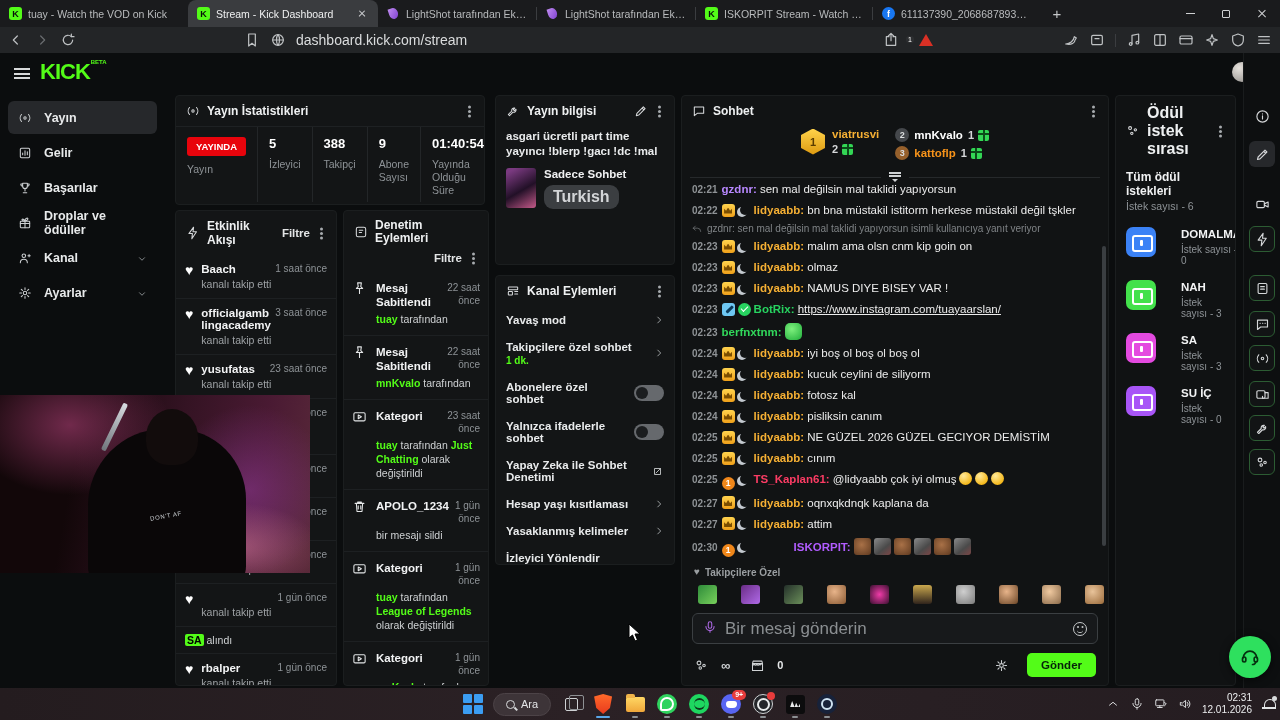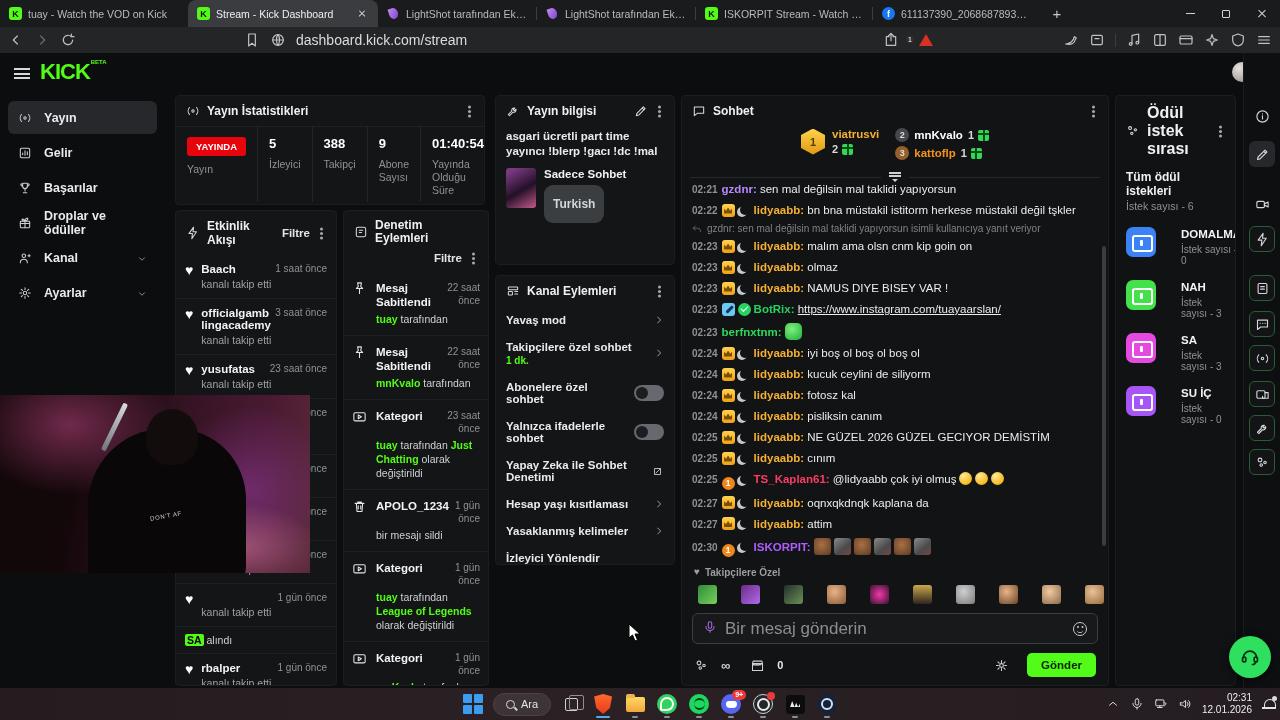--- a/index.html
+++ b/index.html
@@ -99,21 +99,21 @@
 .mtitle{font-size:11.5px;font-weight:800;color:#f2f3f4;line-height:14px}
 .mtime{font-size:10px;color:#8e9397;text-align:right;line-height:13px;max-width:48px}
 .msub{font-size:10.5px;color:#ced1d3;margin-top:3px;line-height:14px}
 
 
 .p-info{left:495px;top:42px;width:180px;height:170px}
 .stitle{padding:3px 10px 9px;font-size:11.5px;font-weight:700;color:#e9ebec;line-height:15px}
 .scat{display:flex;gap:8px;padding:0 10px}
 .sthumb{width:30px;height:40px;border-radius:3px;flex:none;background:linear-gradient(150deg,#7a3a80 10%,#221027 55%,#c55a8a)}
 .scatname{font-size:11.5px;font-weight:700;color:#f0f1f2}
-.stag{background:#3b3e41;color:#d3d5d7;font-size:12px;font-weight:700;padding:12px 9px;border-radius:9px;display:inline-block;margin-top:5px}
+.stag{background:#3b3e41;color:#d3d5d7;font-size:16px;font-weight:700;padding:3px 9px;border-radius:9px;display:inline-block;margin-top:5px}
 
 
 .p-chan{left:495px;top:222px;width:180px;height:290px}
 .crow{display:flex;align-items:center;gap:6px;padding:7.5px 10px;font-size:11.5px;font-weight:700;color:#e9ebec}
 .crow .lbl{flex:1;min-width:0}
 .crow .sub{display:block;font-size:10px;margin-top:2px}
 .rchev{width:10px;height:10px;flex:none}
 .rchev svg{width:10px;height:10px;fill:none;stroke:#b6b9bc;stroke-width:2;stroke-linecap:round}
 .tgl{width:30px;height:16px;border-radius:8px;background:#66696d;position:relative;flex:none}
 .tgl::after{content:"";position:absolute;left:2px;top:2px;width:12px;height:12px;border-radius:50%;background:#1b1d1f}
@@ -780,21 +780,21 @@
         <div class="msg"><span class="t">02:23</span><span class="nm" style="color: rgb(49, 216, 91);">berfnxtnm</span> <span class="emo gface"></span></div>
         <div class="msg"><span class="t">02:24</span><span class="b bcrown"></span><span class="b bmoon"></span><span class="nm" style="color: rgb(246, 176, 52);">lidyaabb</span> <span>iyi boş ol boş ol boş ol</span></div>
         <div class="msg"><span class="t">02:24</span><span class="b bcrown"></span><span class="b bmoon"></span><span class="nm" style="color: rgb(246, 176, 52);">lidyaabb</span> <span>kucuk ceylini de siliyorm</span></div>
         <div class="msg"><span class="t">02:24</span><span class="b bcrown"></span><span class="b bmoon"></span><span class="nm" style="color: rgb(246, 176, 52);">lidyaabb</span> <span>fotosz kal</span></div>
         <div class="msg"><span class="t">02:24</span><span class="b bcrown"></span><span class="b bmoon"></span><span class="nm" style="color: rgb(246, 176, 52);">lidyaabb</span> <span>pisliksin canım</span></div>
         <div class="msg"><span class="t">02:25</span><span class="b bcrown"></span><span class="b bmoon"></span><span class="nm" style="color: rgb(246, 176, 52);">lidyaabb</span> <span>NE GÜZEL 2026 GÜZEL GECIYOR DEMİSTİM</span></div>
         <div class="msg"><span class="t">02:25</span><span class="b bcrown"></span><span class="b bmoon"></span><span class="nm" style="color: rgb(246, 176, 52);">lidyaabb</span> <span>cınım</span></div>
         <div class="msg"><span class="t">02:25</span><span class="b bsub">1</span><span class="b bmoon"></span><span class="nm" style="color: rgb(251, 60, 100);">TS_Kaplan61</span> <span>@lidyaabb çok iyi olmuş</span><span class="lol"></span><span class="lol"></span><span class="lol"></span></div>
         <div class="msg"><span class="t">02:27</span><span class="b bcrown"></span><span class="b bmoon"></span><span class="nm" style="color: rgb(246, 176, 52);">lidyaabb</span> <span>oqnxqkdnqk kaplana da</span></div>
         <div class="msg"><span class="t">02:27</span><span class="b bcrown"></span><span class="b bmoon"></span><span class="nm" style="color: rgb(246, 176, 52);">lidyaabb</span> <span>attim</span></div>
-        <div class="msg"><span class="t">02:30</span><span class="b bsub">1</span><span class="b bmoon"></span><span class="nm" style="color: rgb(177, 92, 255);">ISKORPIT</span> <span class="emo ma"></span><span class="emo mb"></span><span class="emo ma"></span><span class="emo mb"></span><span class="emo ma"></span><span class="emo mb"></span></div>
+        <div class="msg"><span class="t">02:30</span><span class="b bsub">1</span><span class="b bmoon"></span><span class="nm" style="color: rgb(177, 92, 255); margin-left: 40px;">ISKORPIT</span> <span class="emo ma"></span><span class="emo mb"></span><span class="emo ma"></span><span class="emo mb"></span><span class="emo ma"></span><span class="emo mb"></span></div>
       </div>
       <span class="chatscroll"></span>
       <div class="followlbl">
           <span class="hrt">♥</span>
           <span>Takipçilere Özel</span>
         </div>
       <div class="emrow">
         <span class="fem fe1"></span>
           <span class="fem fe2"></span>
           <span class="fem fe3"></span>

